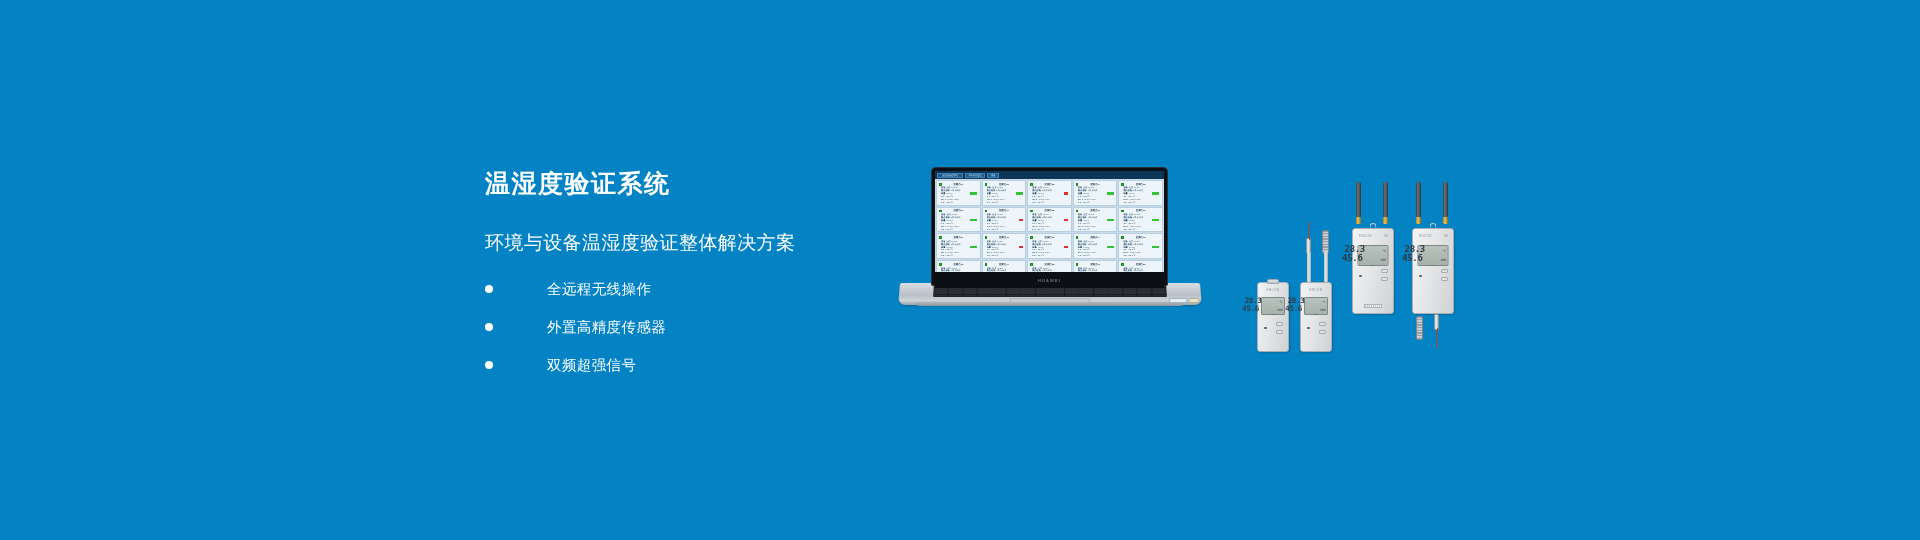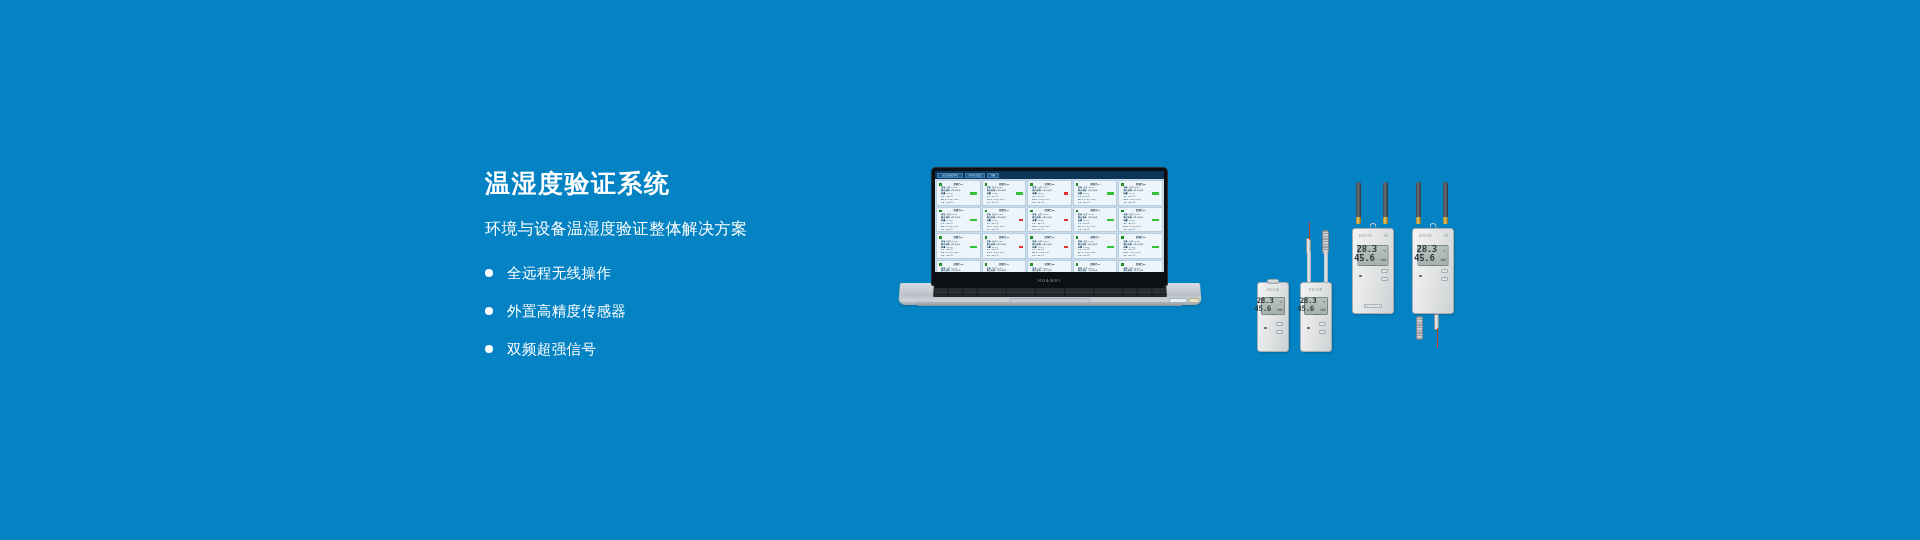--- a/index.html
+++ b/index.html
@@ -24,36 +24,37 @@
   }
   #hero-title {
     font-size: 25px;
     font-weight: bold;
     color: #ffffff;
     letter-spacing: 1.5px;
     line-height: 1.2;
     white-space: nowrap;
   }
   #hero-subtitle {
-    margin-top: 21px;
-    font-size: 16px;
+    margin-top: 32px;
+    font-size: 19px;
     color: #ffffff;
     letter-spacing: 0.4px;
     white-space: nowrap;
     font-weight: 400;
   }
   #feature-list {
     margin-top: 20px;
     list-style: none;
   }
   .feature-item {
     display: flex;
     align-items: center;
     height: 26px;
     margin-bottom: 12px;
+    gap: 40px;
   }
   .feature-bullet {
     width: 8px; height: 8px;
     border-radius: 50%;
     background: #ffffff;
     margin-right: 14px;
     flex: 0 0 auto;
   }
   .feature-label {
     font-size: 14.5px;
@@ -289,21 +290,21 @@
     padding: 1px 1.5px;
     display: flex;
     flex-direction: column;
     justify-content: center;
   }
   .logger-lg .dev-lcd { width: 31px; height: 21px; top: 16px; }
   .lcd-line {
     display: flex;
     align-items: baseline;
     justify-content: flex-end;
-    gap: 6px;
+    gap: 18px;
     font-family: "DejaVu Sans Mono", monospace;
     color: #2f3a42;
   }
   .lcd-line .num { font-size: 7.5px; line-height: 8px; font-weight: bold; letter-spacing: -0.3px; }
   .logger-lg .lcd-line .num { font-size: 9px; line-height: 9.5px; }
   .lcd-line .unit { font-size: 3px; line-height: 3px; }
   .lcd-foot {
     text-align: center;
     font-size: 2.2px;
     color: #55636d;

